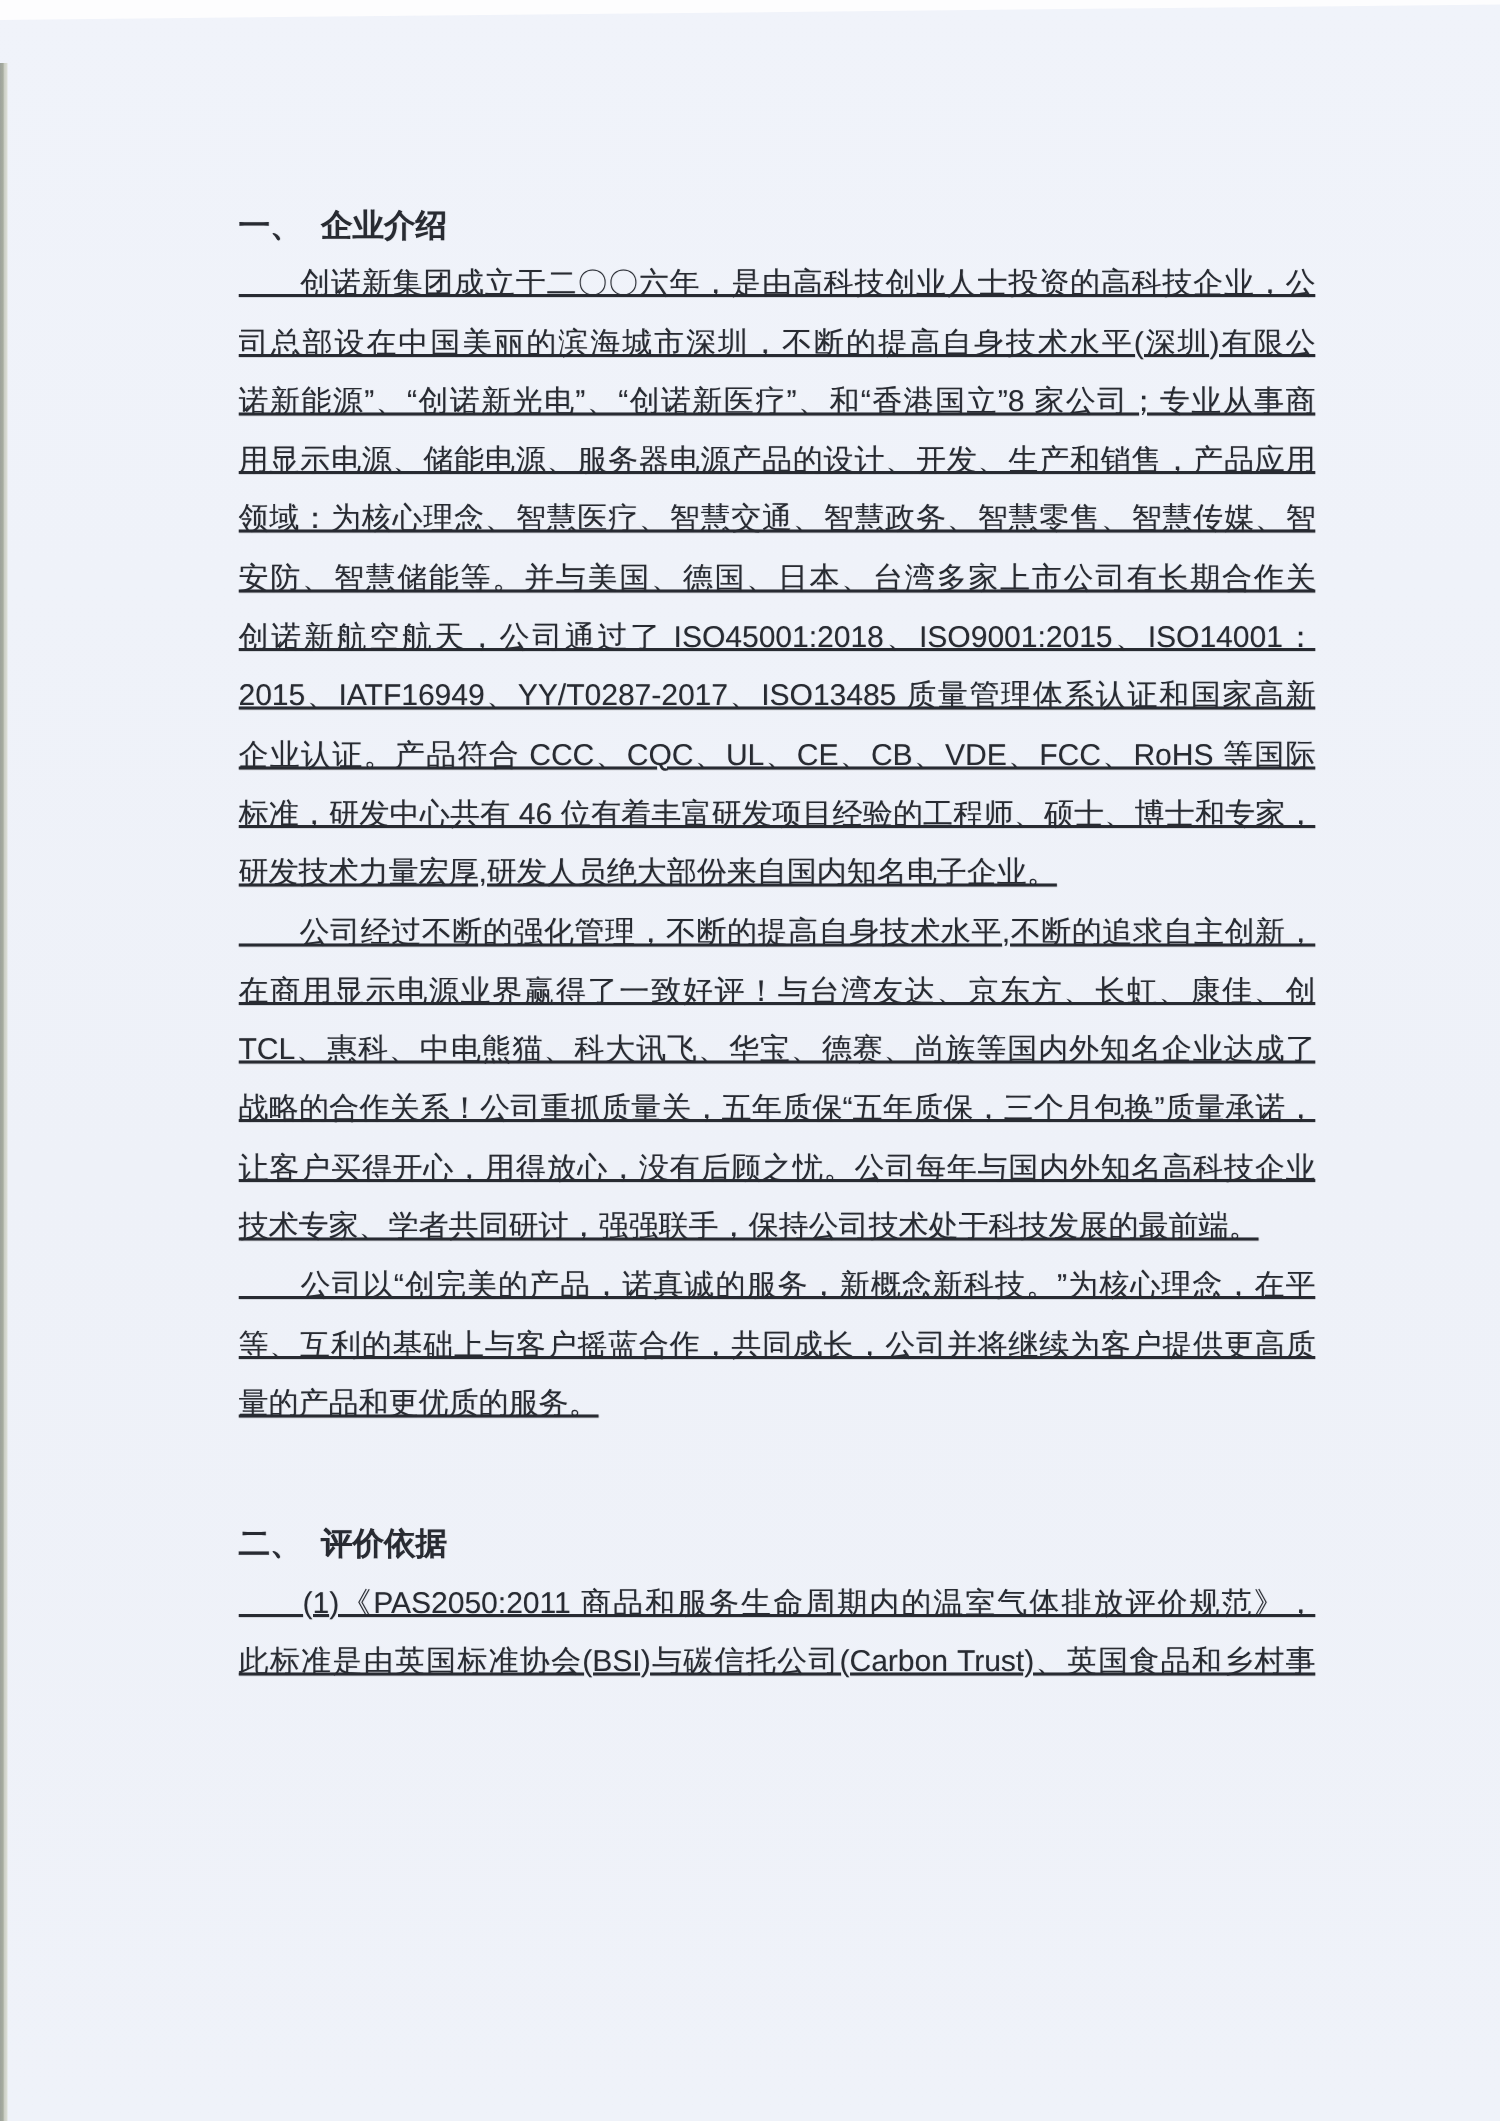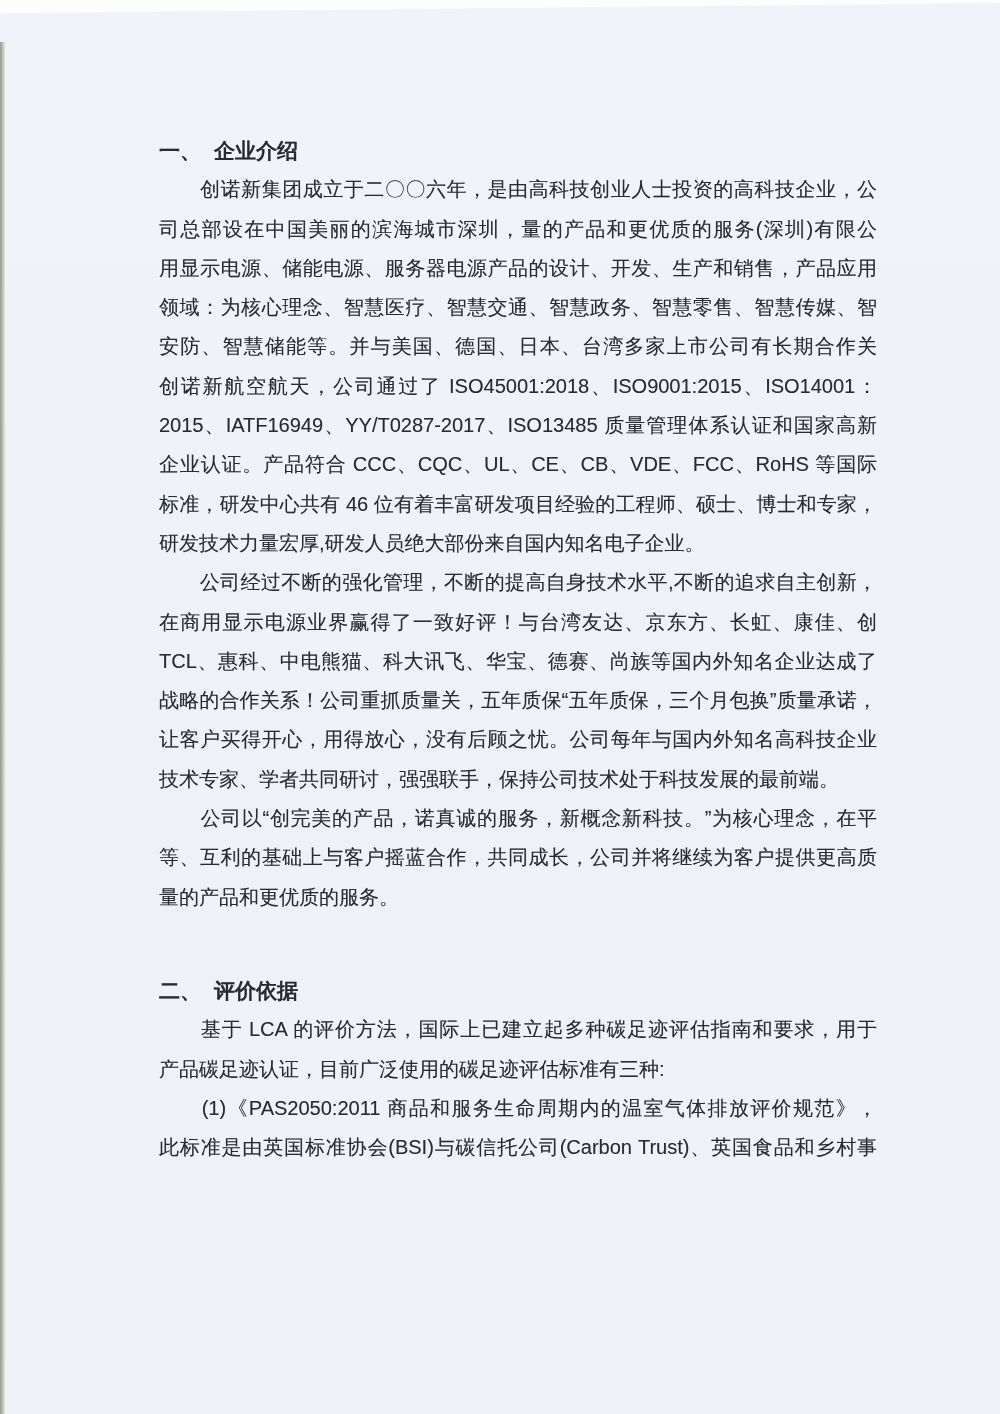--- a/index.html
+++ b/index.html
@@ -34,42 +34,43 @@
   }
   .heading {
     display: flex; gap: 13px;
     font-weight: 700; font-size: 21px;
     height: 39.3px;
   }
   .heading.second { margin-top: 54px; }
   .para { margin: 0; }
   .line {
     height: 39.3px; overflow: hidden;
-    text-align: justify; text-align-last: justify;
+    text-align: justify; text-align-last: justify; text-decoration: underline;
   }
   .line.last { text-align-last: left; }
 </style>
 </head>
 <body>
 
 <div class="paper">
   <div class="top-edge"></div>
   <div class="left-edge"></div>
 
   <main class="content">
 
     <div class="heading">
       <span>一、</span>
       <span>企业介绍</span>
     </div>
 
     <div>
         <div class="para">
           <div class="line">　　创诺新集团成立于二〇〇六年，是由高科技创业人士投资的高科技企业，公</div>
-          <div class="line">司总部设在中国美丽的滨海城市深圳，量的产品和更优质的服务(深圳)有限公</div>
+          <div class="line">司总部设在中国美丽的滨海城市深圳，不断的提高自身技术水平(深圳)有限公</div>
+          <div class="line">诺新能源”、“创诺新光电”、“创诺新医疗”、和“香港国立”8 家公司；专业从事商</div>
           <div class="line">用显示电源、储能电源、服务器电源产品的设计、开发、生产和销售，产品应用</div>
           <div class="line">领域：为核心理念、智慧医疗、智慧交通、智慧政务、智慧零售、智慧传媒、智慧</div>
           <div class="line">安防、智慧储能等。并与美国、德国、日本、台湾多家上市公司有长期合作关系，</div>
           <div class="line">创诺新航空航天，公司通过了 ISO45001:2018、ISO9001:2015、ISO14001：</div>
           <div class="line">2015、IATF16949、YY/T0287-2017、ISO13485 质量管理体系认证和国家高新</div>
           <div class="line">企业认证。产品符合 CCC、CQC、UL、CE、CB、VDE、FCC、RoHS 等国际</div>
           <div class="line">标准，研发中心共有 46 位有着丰富研发项目经验的工程师、硕士、博士和专家，</div>
           <div class="line last">研发技术力量宏厚,研发人员绝大部份来自国内知名电子企业。</div>
         </div>
         <div class="para">
@@ -87,23 +88,19 @@
         </div>
       </div>
 
     <div class="heading second">
       <span>二、</span>
       <span>评价依据</span>
     </div>
 
     <div>
         <div class="para">
-          <div class="line">　　基于 LCA 的评价方法，国际上已建立起多种碳足迹评估指南和要求，用于</div>
-          <div class="line last">产品碳足迹认证，目前广泛使用的碳足迹评估标准有三种:</div>
-        </div>
-        <div class="para">
           <div class="line">　　(1)《PAS2050:2011 商品和服务生命周期内的温室气体排放评价规范》，</div>
           <div class="line">此标准是由英国标准协会(BSI)与碳信托公司(Carbon Trust)、英国食品和乡村事</div>
         </div>
       </div>
 
   </main>
 </div>
 
 </body></html>

